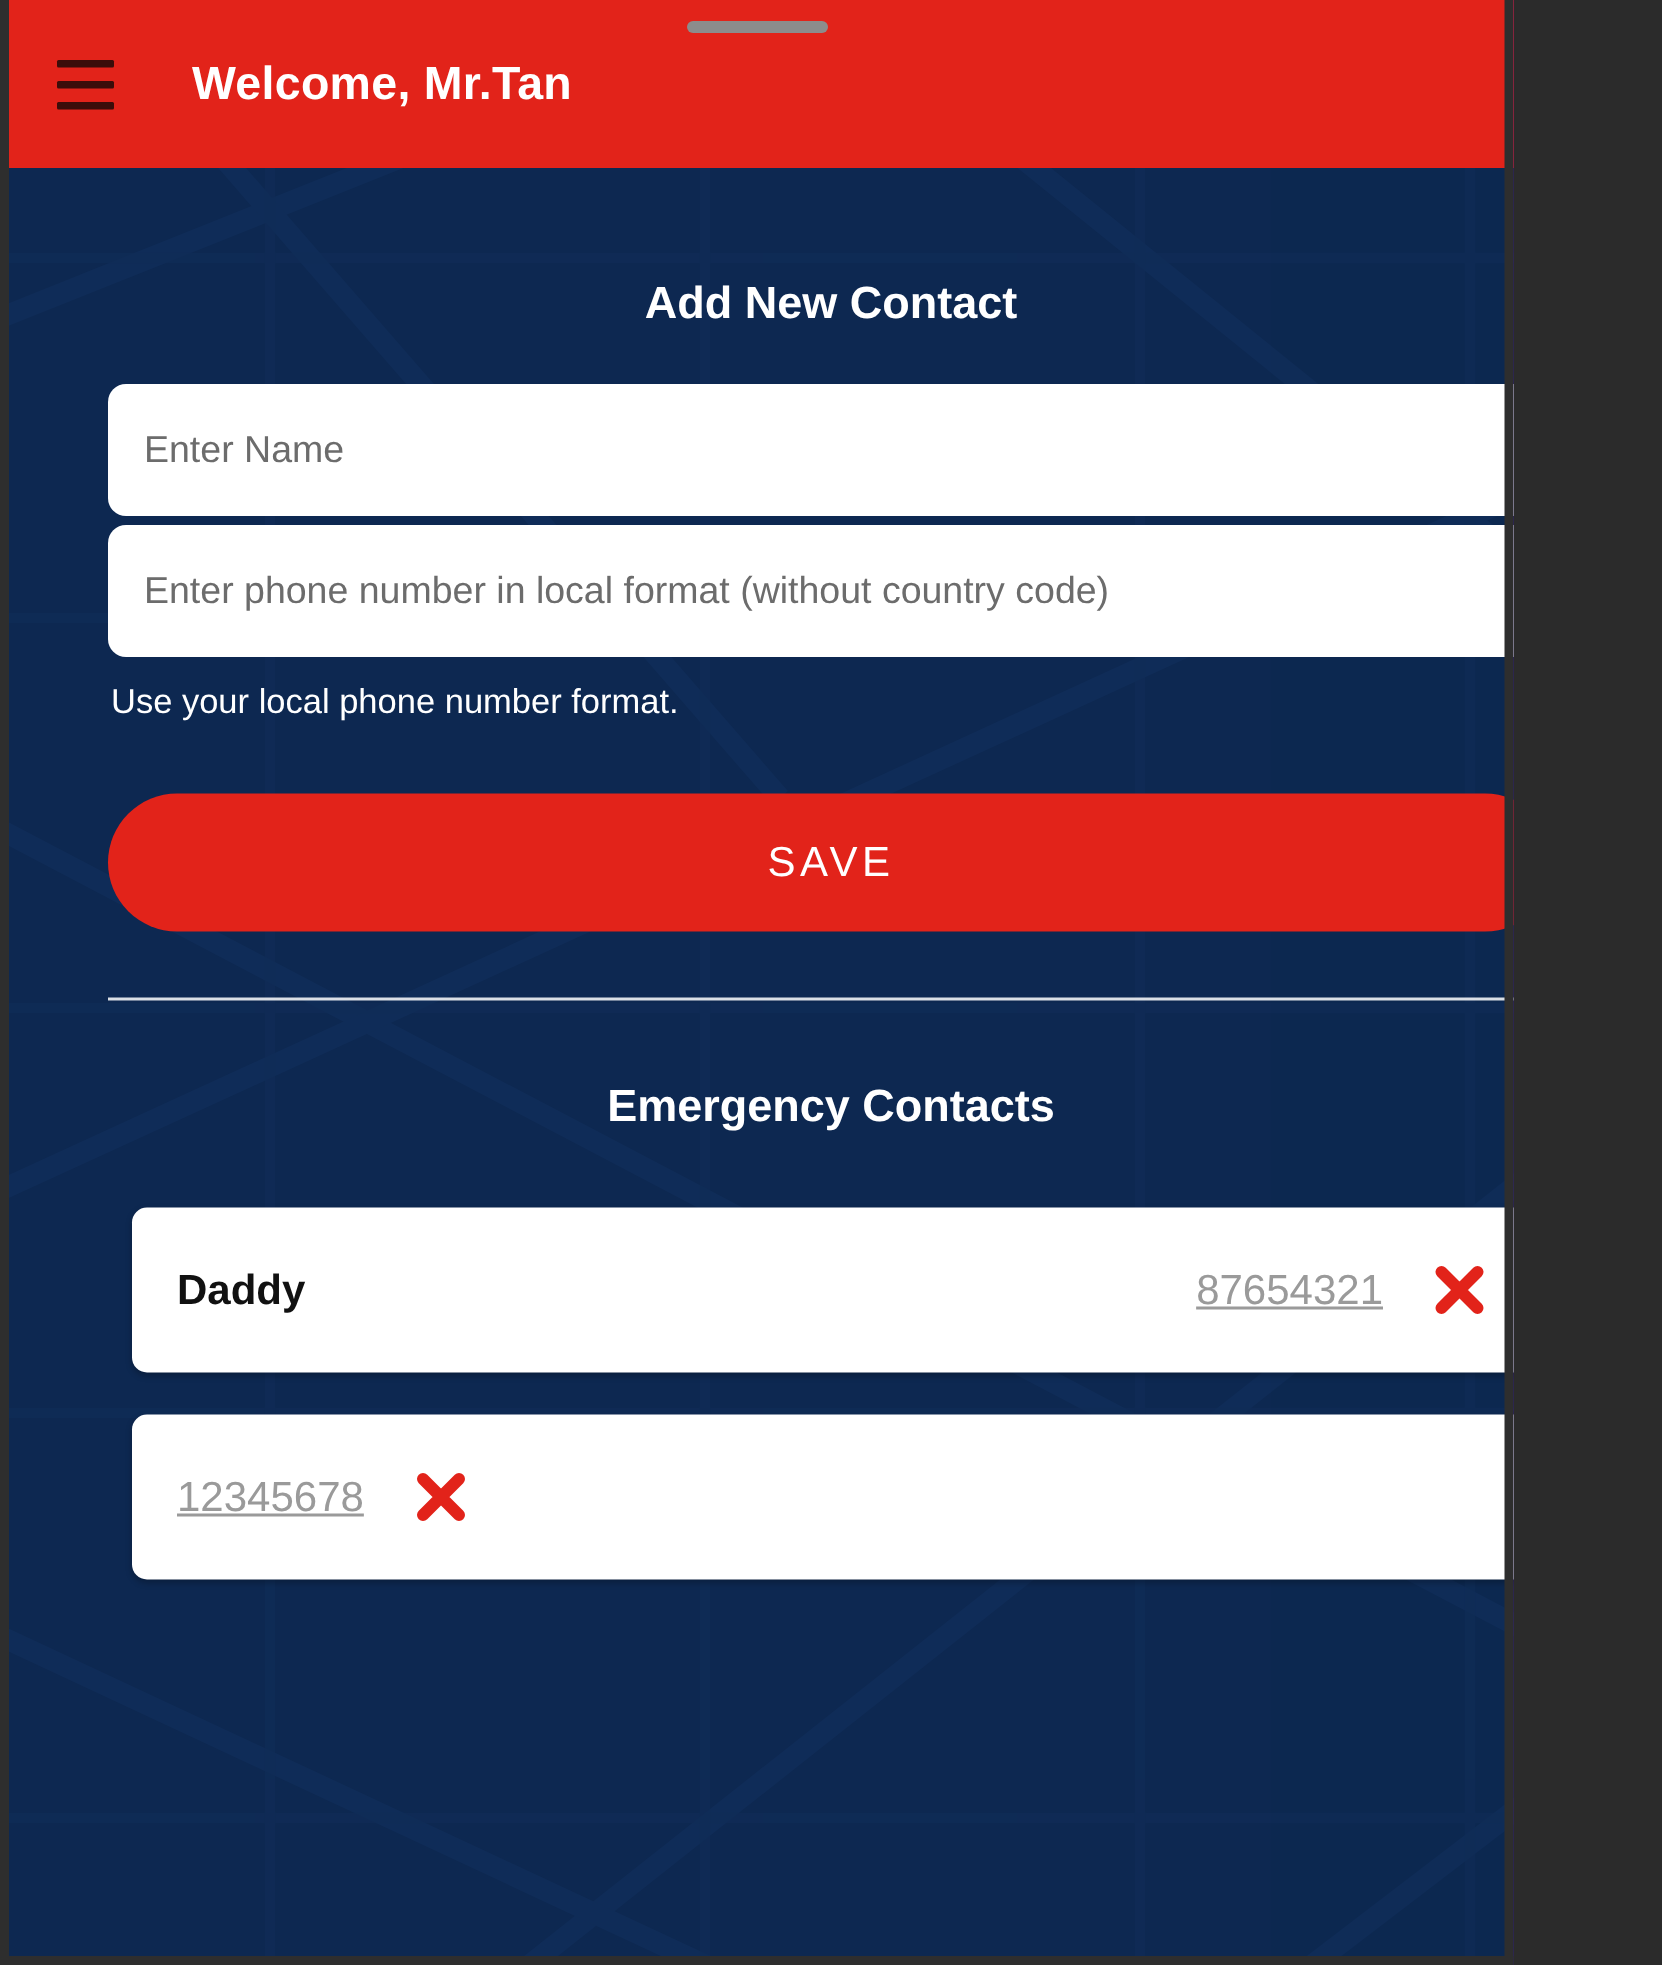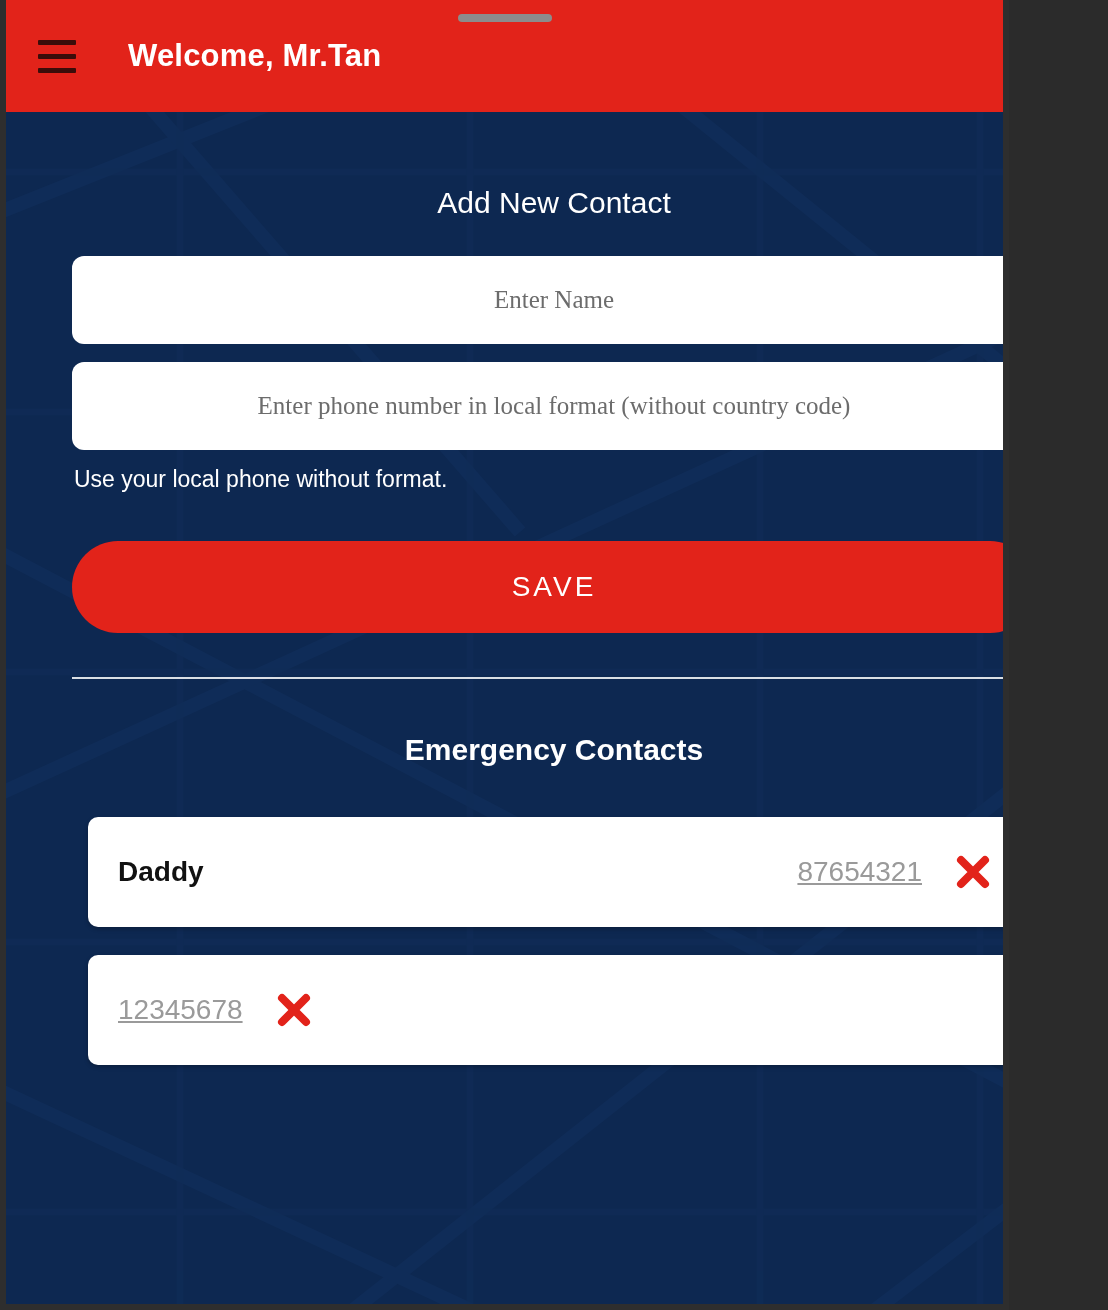--- a/index.html
+++ b/index.html
@@ -103,43 +103,42 @@
   .inner {
     position: relative;
     z-index: 5;
     padding: 0 72px;
   }
 
   .section-title {
     text-align: center;
     color: #ffffff;
     font-size: 30px;
-    font-weight: normal;
+    font-weight: bold;
     margin: 0;
     padding-top: 74px;
   }
 
   .field {
     margin-top: 38px;
     width: 100%;
     box-sizing: border-box;
     height: 88px;
     border-radius: 12px;
     border: none;
     background: #ffffff;
     font-size: 25px;
     color: #3b3b3b;
     padding: 0 24px;
-    font-family: Liberation Serif, serif;
+    font-family: Liberation Sans, sans-serif;
     outline: none;
-    text-align: center;
   }
   .field::placeholder { color: #6c6c6c; }
   #field-name { margin-top: 36px; }
-  #field-phone { margin-top: 18px; }
+  #field-phone { margin-top: 6px; }
 
   .helper {
     color: #ffffff;
     font-size: 23px;
     margin-top: 16px;
     margin-left: 2px;
   }
 
   .save-btn {
     margin-top: 48px;
@@ -255,21 +254,21 @@
     </svg>
 
     <div class="inner">
 
       <h2 class="section-title">Add New Contact</h2>
 
       <input id="field-name" class="field" type="text" placeholder="Enter Name" style="">
 
       <input id="field-phone" class="field" type="text" placeholder="Enter phone number in local format (without country code)" style="">
 
-      <div class="helper">Use your local phone without format.</div>
+      <div class="helper">Use your local phone number format.</div>
 
       <button class="save-btn">SAVE</button>
 
       <div class="divider"></div>
 
       <h2 class="contacts-title">Emergency Contacts</h2>
 
       <div class="contact-list">
 
         <div class="contact-row">

